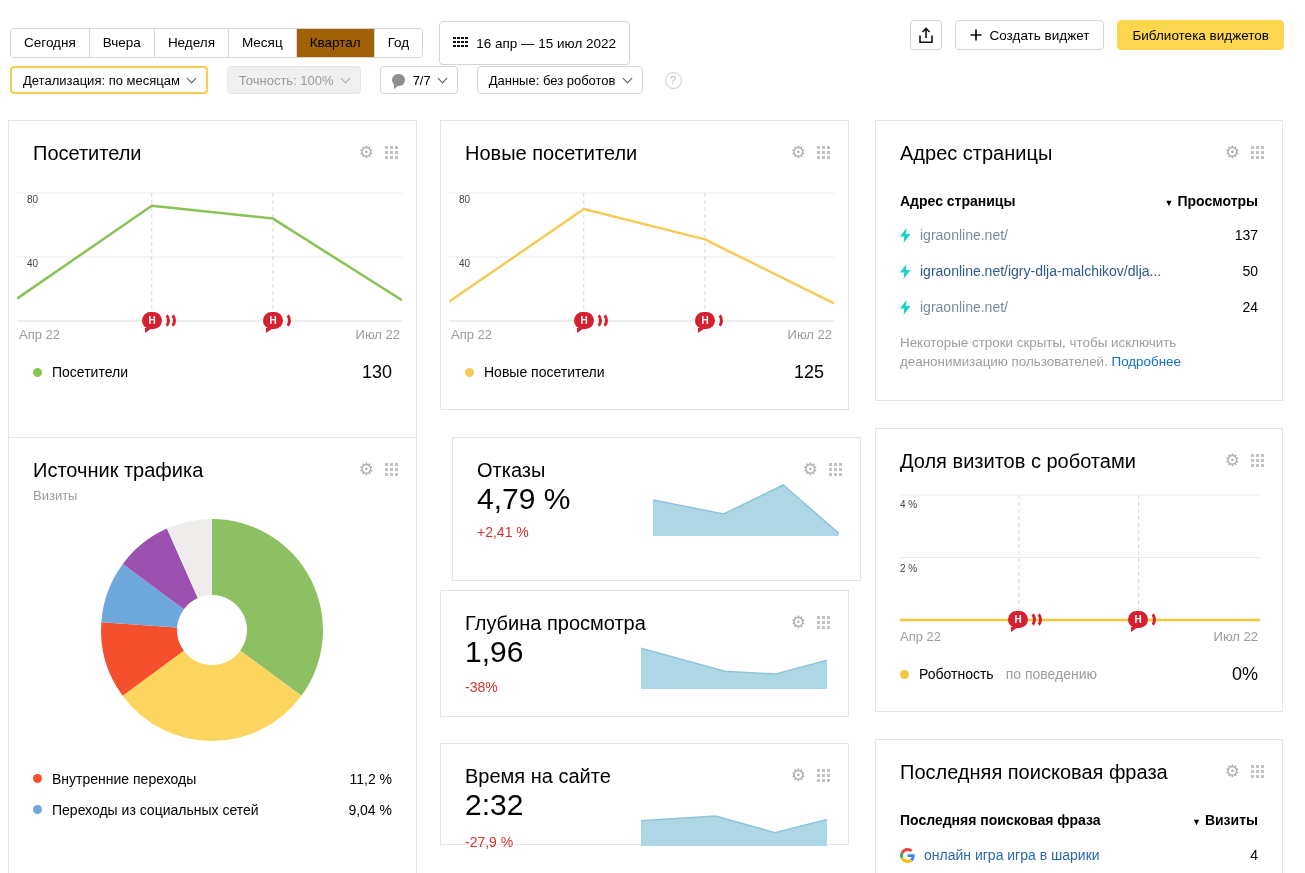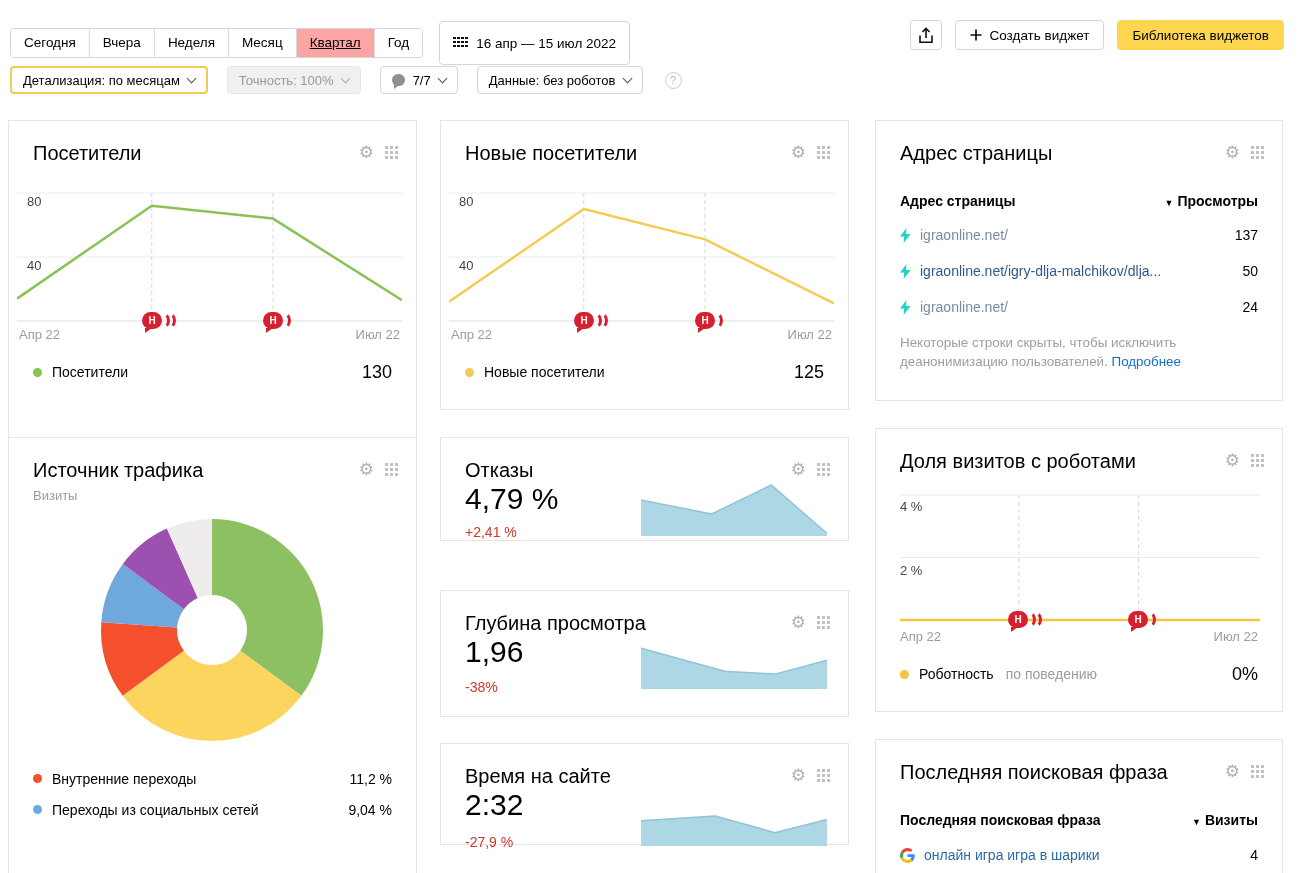--- a/index.html
+++ b/index.html
@@ -5,21 +5,21 @@
   html,body{margin:0;padding:0;background:#fff;}
   .page{position:relative;width:1305px;height:873px;background:#fff;overflow:hidden;
         font-family:"Liberation Sans",sans-serif;color:#000;}
 
   
   .row1{position:absolute;left:10px;top:21px;display:flex;gap:16px;align-items:center;}
   .segmented{display:flex;border:1px solid #d5d5d5;border-radius:4px;overflow:hidden;background:#fff;}
   .seg-btn{height:28px;line-height:28px;padding:0 13px;font-size:13.5px;background:#fff;border:none;
            border-right:1px solid #d9d9d9;cursor:pointer;font-family:inherit;color:#000;}
   .seg-btn:last-child{border-right:none;}
-  .seg-btn.active{background:#fca5a5;text-decoration:underline;}
+  .seg-btn.active{background:#a16207;}
   .date-btn{height:44px;box-sizing:border-box;display:flex;align-items:center;gap:9px;
             border:1px solid #d5d5d5;border-radius:4px;background:#fff;padding:0 13px;
             font-size:13.5px;cursor:pointer;font-family:inherit;}
   .grid-icon{width:14px;height:13px;position:relative;}
   .grid-icon i{position:absolute;left:0;top:0;width:2.5px;height:2.5px;background:#111;
      box-shadow:4px 0 #111,8px 0 #111,12px 0 #111,
                 0 4px #111,4px 4px #111,8px 4px #111,12px 4px #111,
                 0 8px #111,4px 8px #111,8px 8px #111,12px 8px #111;}
   .row1-right{position:absolute;right:21px;top:20px;display:flex;gap:13px;align-items:flex-start;}
   .btn{height:30px;box-sizing:border-box;display:flex;align-items:center;gap:8px;border:1px solid #d5d5d5;
@@ -50,28 +50,28 @@
   .gear{font-family:"DejaVu Sans",sans-serif;font-size:17px;line-height:1;color:#b0b0b0;cursor:pointer;}
   .drag{width:13px;height:13px;position:relative;cursor:grab;}
   .drag i{position:absolute;left:0;top:0;width:3px;height:3px;background:#c2c2c2;
      box-shadow:5px 0 #c2c2c2,10px 0 #c2c2c2,0 5px #c2c2c2,5px 5px #c2c2c2,10px 5px #c2c2c2,
                 0 10px #c2c2c2,5px 10px #c2c2c2,10px 10px #c2c2c2;}
 
   #card-visitors{left:8px;top:120px;width:409px;height:348px;}
   #card-new{left:440px;top:120px;width:409px;height:290px;}
   #card-url{left:875px;top:120px;width:408px;height:281px;}
   #card-traffic{left:8px;top:437px;width:409px;height:450px;}
-  #card-bounces{left:440px;top:437px;width:409px;height:104px;}
+  #card-bounces{left:452px;top:437px;width:409px;height:144px;}
   #card-depth{left:440px;top:590px;width:409px;height:127px;}
   #card-time{left:440px;top:743px;width:409px;height:102px;}
   #card-robots{left:875px;top:428px;width:408px;height:284px;}
   #card-search{left:875px;top:739px;width:408px;height:150px;}
 
   .tl-svg{position:absolute;display:block;}
-  .ytick{position:absolute;font-size:13px;color:#444;}
+  .ytick{position:absolute;font-size:10px;color:#444;}
   .x-labels{position:absolute;display:flex;justify-content:space-between;font-size:13px;color:#9c9c9c;}
   .card-legend{position:absolute;left:24px;right:24px;display:flex;align-items:center;height:26px;}
   .dot{width:9px;height:9px;border-radius:50%;flex:none;}
   .leg-label{margin-left:10px;font-size:14px;color:#000;}
   .leg-note{margin-left:12px;font-size:14px;color:#9c9c9c;}
   .leg-value{margin-left:auto;font-size:18px;color:#000;}
 
   
   .news-badge{position:absolute;width:36px;height:24px;cursor:pointer;z-index:3;}
   .nb-bubble{position:absolute;left:0;top:0;width:20px;height:17px;background:#d6202f;border-radius:9px;

